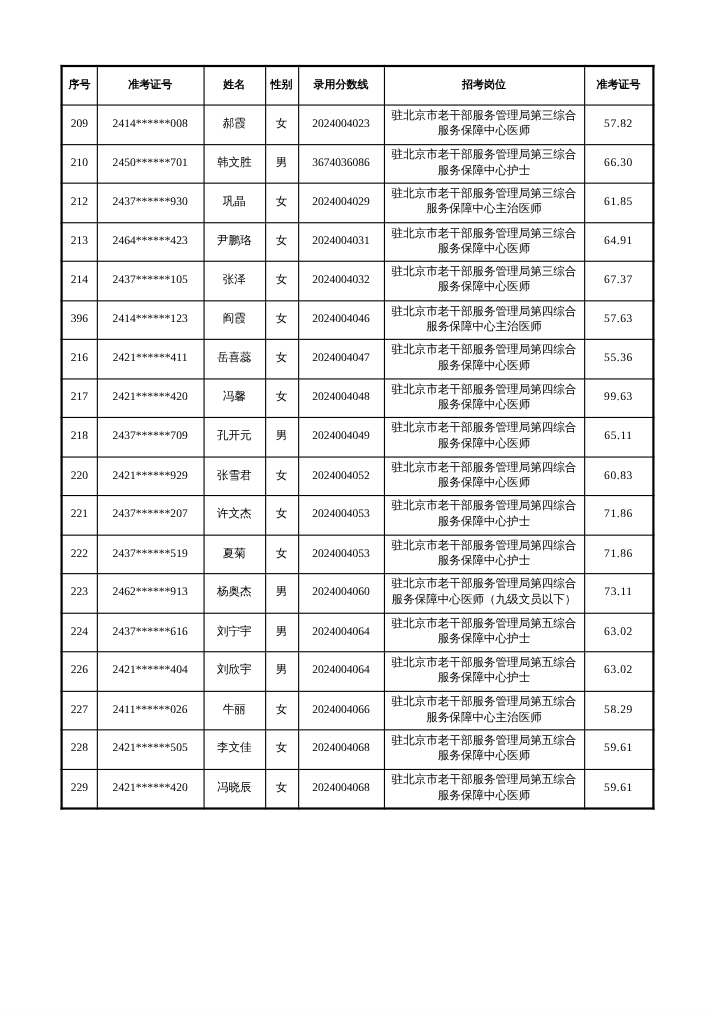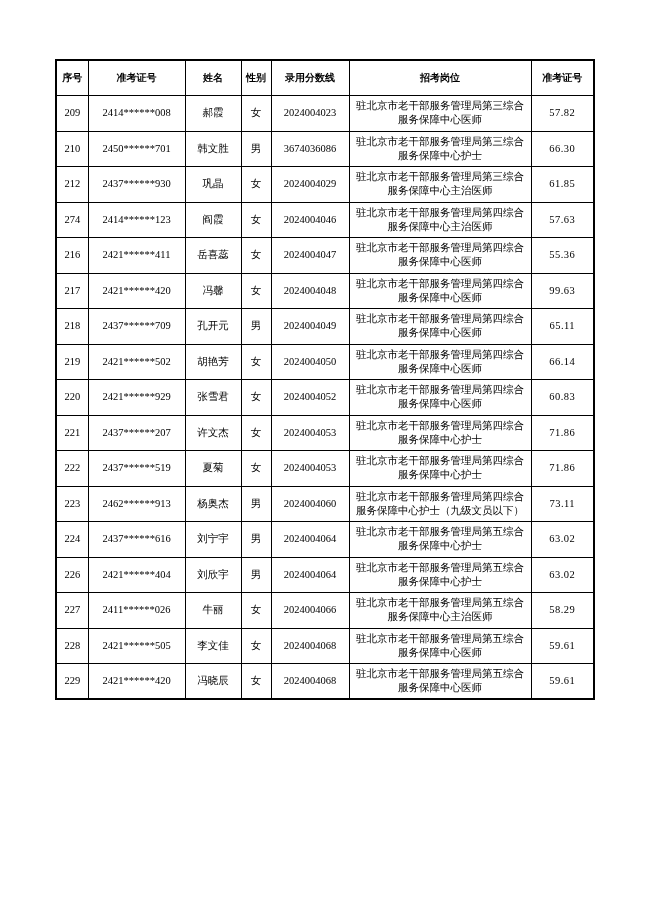--- a/index.html
+++ b/index.html
@@ -96,21 +96,39 @@
         <tr>
           <td class="col-serial-number">212</td>
           <td class="col-exam-id">2437******930</td>
           <td class="col-name">巩晶</td>
           <td class="col-gender">女</td>
           <td class="col-position-code">2024004029</td>
           <td class="col-position">驻北京市老干部服务管理局第三综合服务保障中心主治医师</td>
           <td class="col-score">61.85</td>
         </tr>
         <tr>
-          <td class="col-serial-number">274</td>
+          <td class="col-serial-number">213</td>
+          <td class="col-exam-id">2464******423</td>
+          <td class="col-name">尹鹏珞</td>
+          <td class="col-gender">女</td>
+          <td class="col-position-code">2024004031</td>
+          <td class="col-position">驻北京市老干部服务管理局第三综合服务保障中心医师</td>
+          <td class="col-score">64.91</td>
+        </tr>
+        <tr>
+          <td class="col-serial-number">214</td>
+          <td class="col-exam-id">2437******105</td>
+          <td class="col-name">张泽</td>
+          <td class="col-gender">女</td>
+          <td class="col-position-code">2024004032</td>
+          <td class="col-position">驻北京市老干部服务管理局第三综合服务保障中心医师</td>
+          <td class="col-score">67.37</td>
+        </tr>
+        <tr>
+          <td class="col-serial-number">396</td>
           <td class="col-exam-id">2414******123</td>
           <td class="col-name">阎霞</td>
           <td class="col-gender">女</td>
           <td class="col-position-code">2024004046</td>
           <td class="col-position">驻北京市老干部服务管理局第四综合服务保障中心主治医师</td>
           <td class="col-score">57.63</td>
         </tr>
         <tr>
           <td class="col-serial-number">216</td>
           <td class="col-exam-id">2421******411</td>
@@ -132,29 +150,20 @@
         <tr>
           <td class="col-serial-number">218</td>
           <td class="col-exam-id">2437******709</td>
           <td class="col-name">孔开元</td>
           <td class="col-gender">男</td>
           <td class="col-position-code">2024004049</td>
           <td class="col-position">驻北京市老干部服务管理局第四综合服务保障中心医师</td>
           <td class="col-score">65.11</td>
         </tr>
         <tr>
-          <td class="col-serial-number">219</td>
-          <td class="col-exam-id">2421******502</td>
-          <td class="col-name">胡艳芳</td>
-          <td class="col-gender">女</td>
-          <td class="col-position-code">2024004050</td>
-          <td class="col-position">驻北京市老干部服务管理局第四综合服务保障中心医师</td>
-          <td class="col-score">66.14</td>
-        </tr>
-        <tr>
           <td class="col-serial-number">220</td>
           <td class="col-exam-id">2421******929</td>
           <td class="col-name">张雪君</td>
           <td class="col-gender">女</td>
           <td class="col-position-code">2024004052</td>
           <td class="col-position">驻北京市老干部服务管理局第四综合服务保障中心医师</td>
           <td class="col-score">60.83</td>
         </tr>
         <tr>
           <td class="col-serial-number">221</td>
@@ -173,21 +182,21 @@
           <td class="col-position-code">2024004053</td>
           <td class="col-position">驻北京市老干部服务管理局第四综合服务保障中心护士</td>
           <td class="col-score">71.86</td>
         </tr>
         <tr>
           <td class="col-serial-number">223</td>
           <td class="col-exam-id">2462******913</td>
           <td class="col-name">杨奥杰</td>
           <td class="col-gender">男</td>
           <td class="col-position-code">2024004060</td>
-          <td class="col-position">驻北京市老干部服务管理局第四综合服务保障中心护士（九级文员以下）</td>
+          <td class="col-position">驻北京市老干部服务管理局第四综合服务保障中心医师（九级文员以下）</td>
           <td class="col-score">73.11</td>
         </tr>
         <tr>
           <td class="col-serial-number">224</td>
           <td class="col-exam-id">2437******616</td>
           <td class="col-name">刘宁宇</td>
           <td class="col-gender">男</td>
           <td class="col-position-code">2024004064</td>
           <td class="col-position">驻北京市老干部服务管理局第五综合服务保障中心护士</td>
           <td class="col-score">63.02</td>

